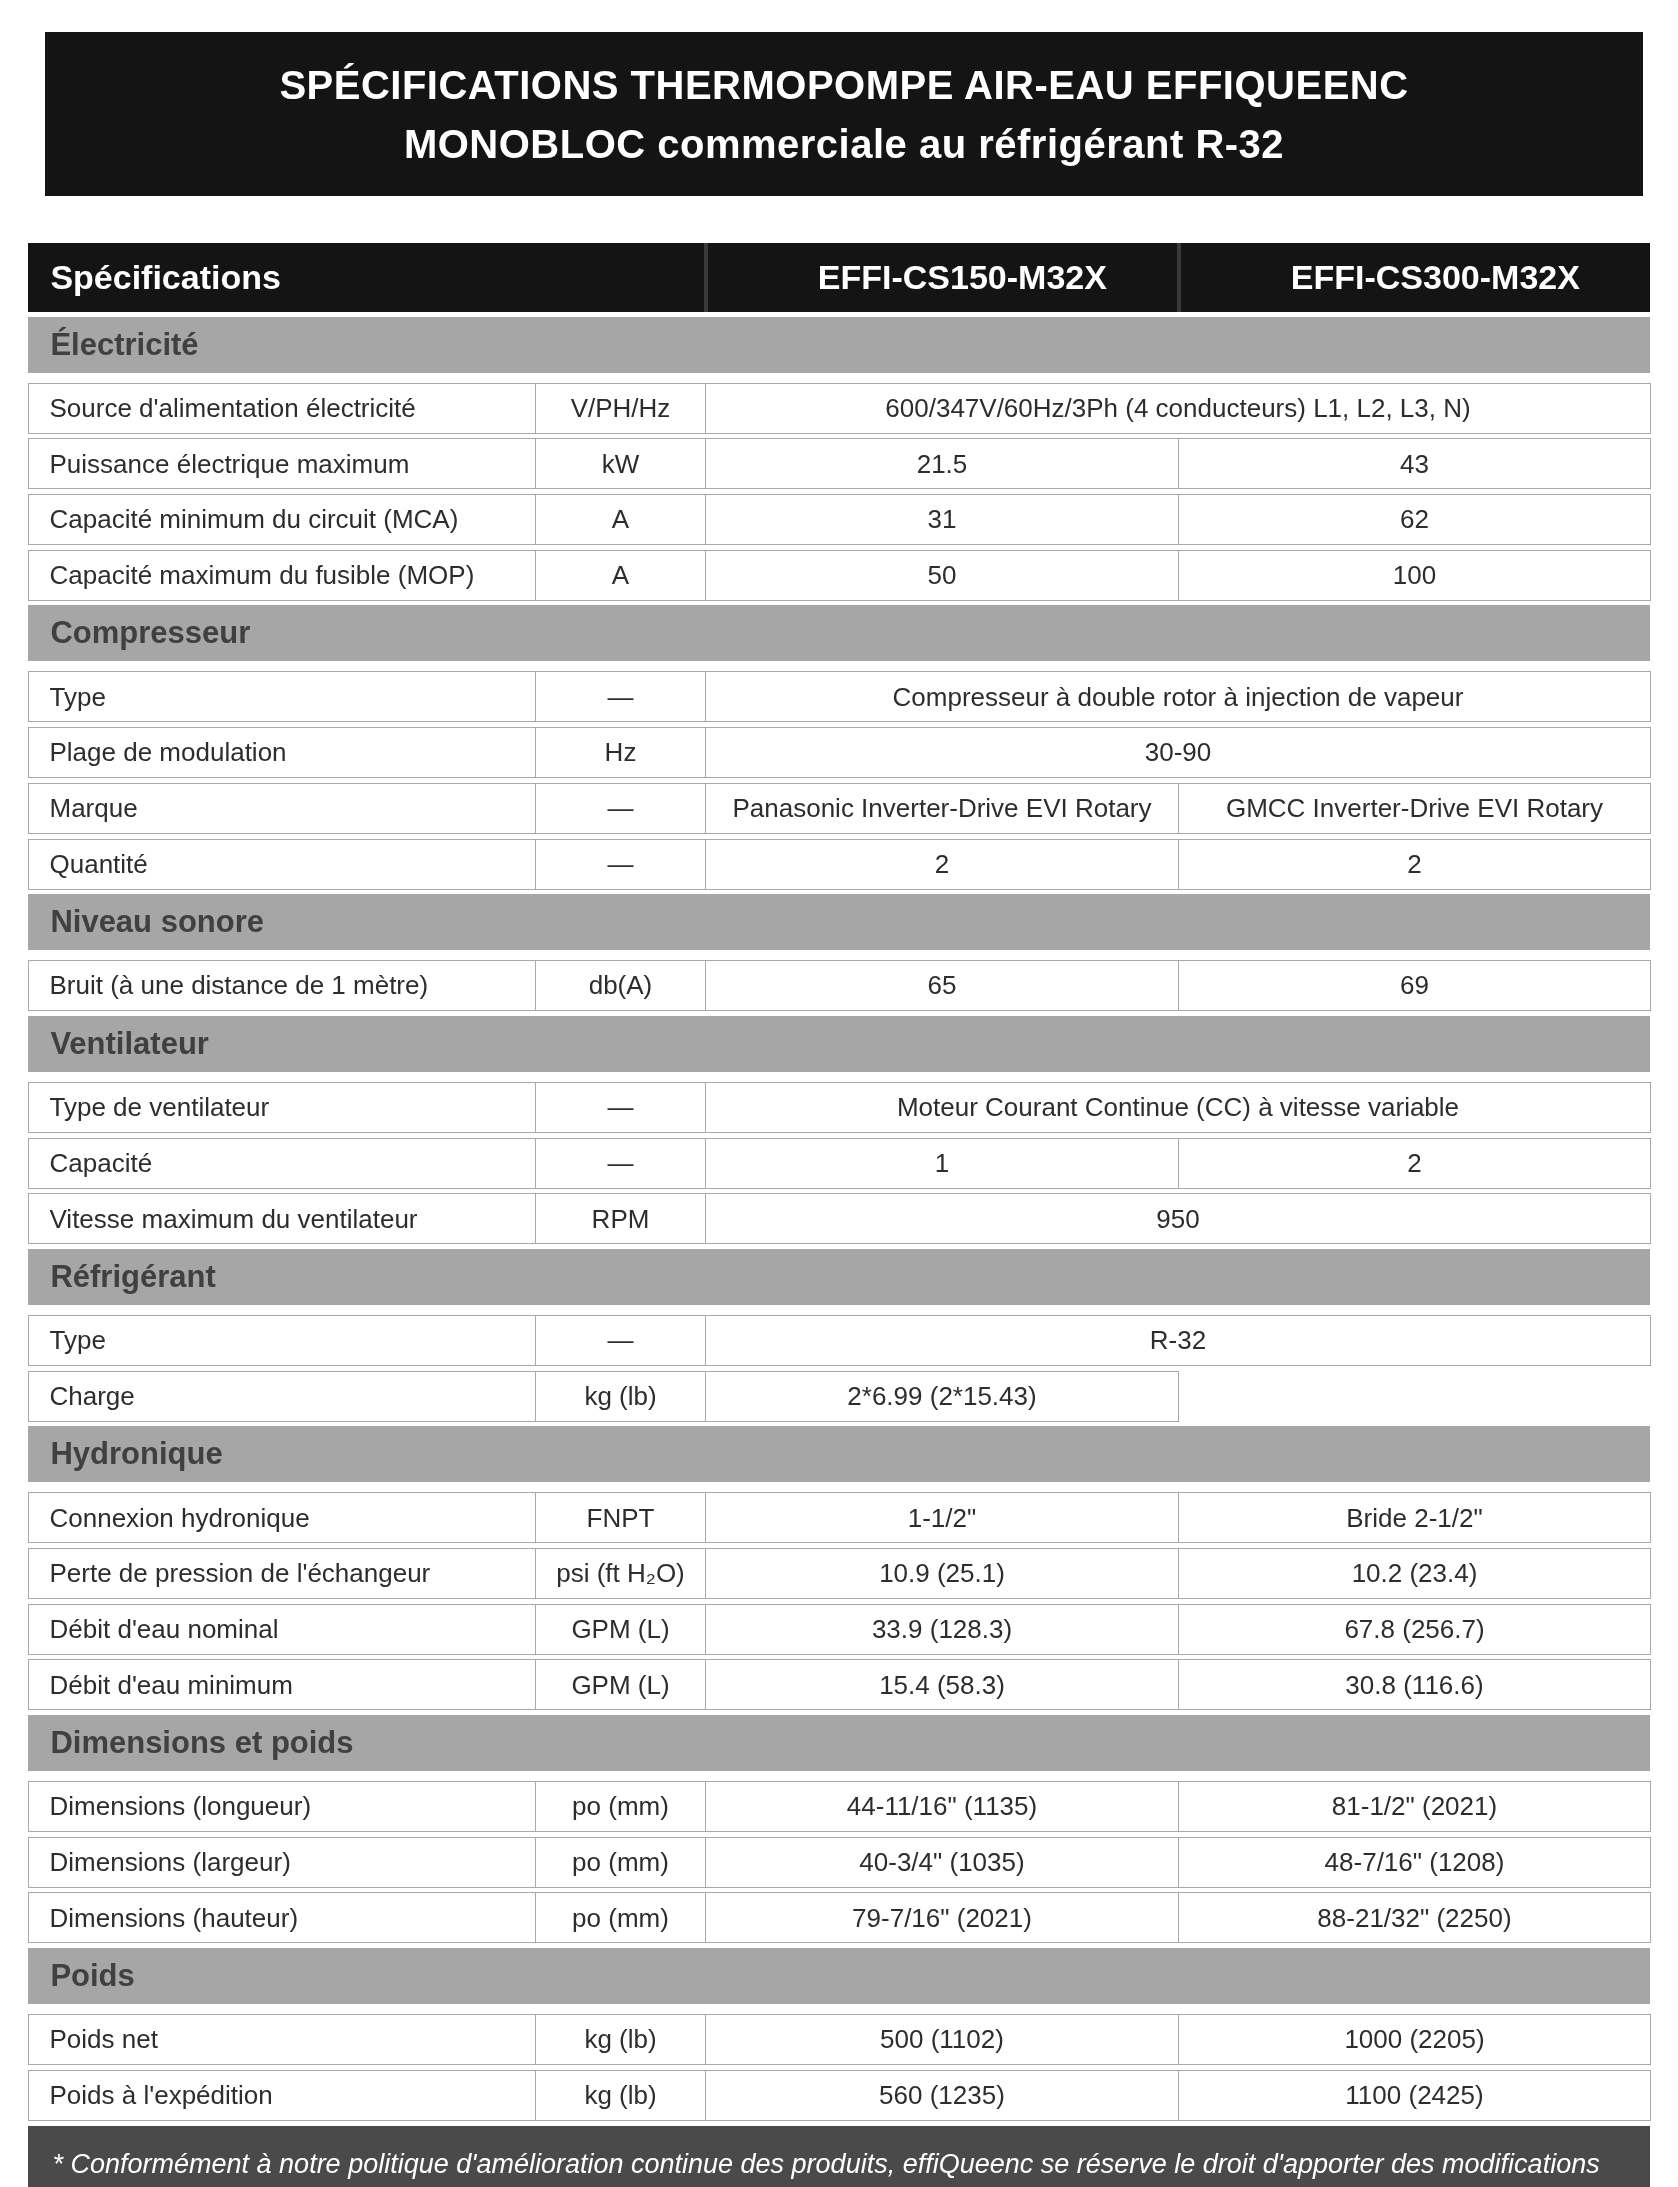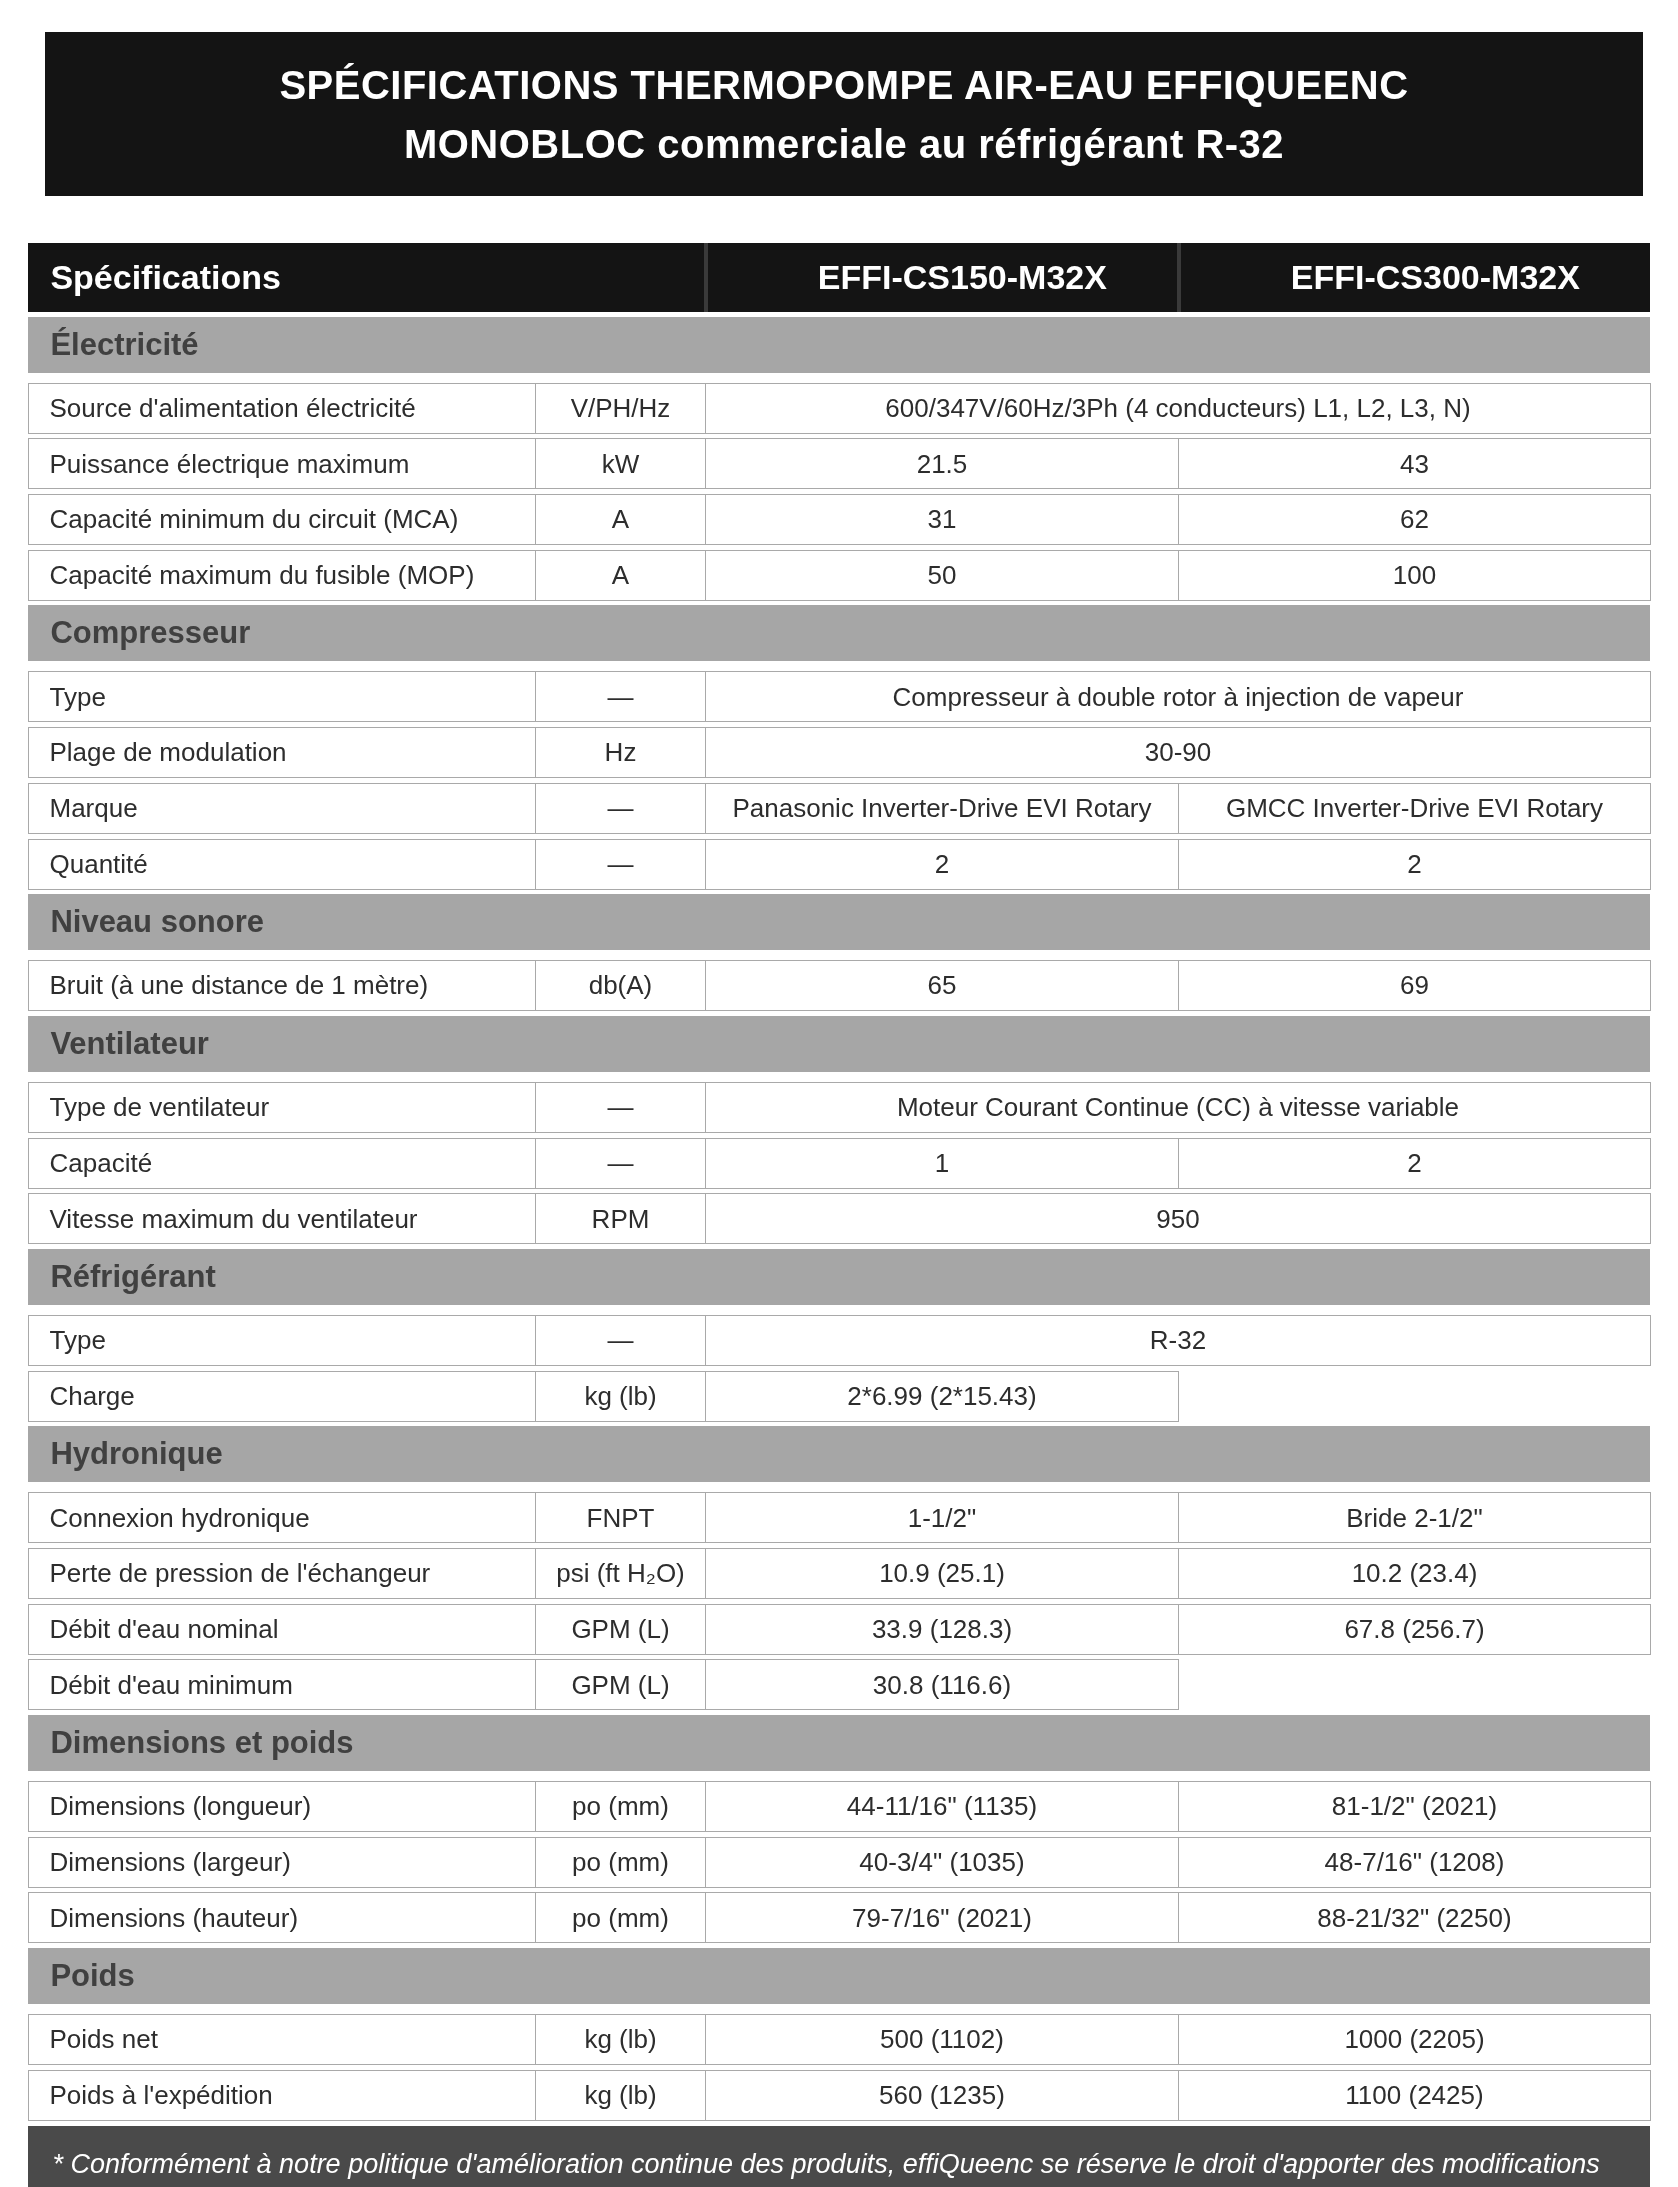--- a/index.html
+++ b/index.html
@@ -224,20 +224,21 @@
         </div>
         <div class="row">
           <div class="cell label">Débit d'eau nominal</div>
           <div class="cell unit">GPM (L)</div>
           <div class="cell value">33.9 (128.3)</div>
           <div class="cell value">67.8 (256.7)</div>
         </div>
         <div class="row">
           <div class="cell label">Débit d'eau minimum</div>
           <div class="cell unit">GPM (L)</div>
+          <div class="cell value">15.4 (58.3)</div>
           <div class="cell value">30.8 (116.6)</div>
         </div>
         <div class="section-band">Dimensions et poids</div>
         <div class="row">
           <div class="cell label">Dimensions (longueur)</div>
           <div class="cell unit">po (mm)</div>
           <div class="cell value">44-11/16" (1135)</div>
           <div class="cell value">81-1/2" (2021)</div>
         </div>
         <div class="row">

